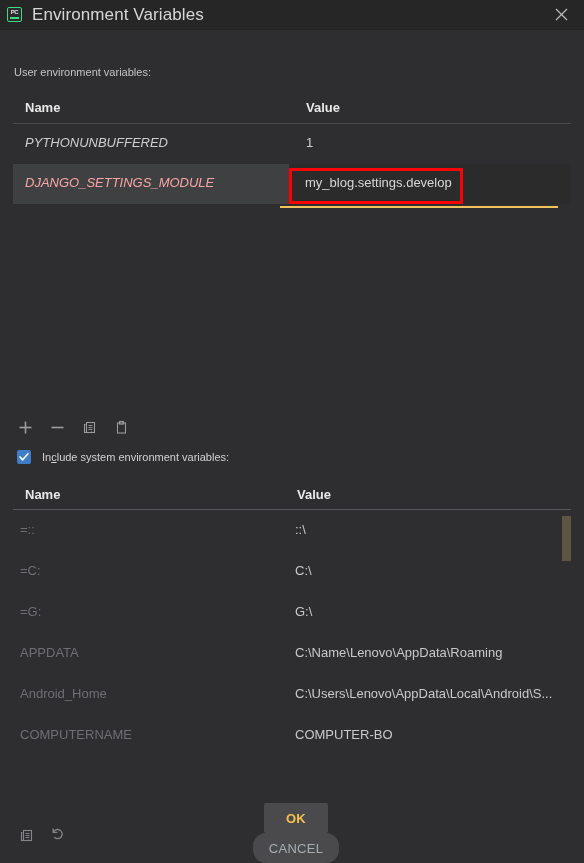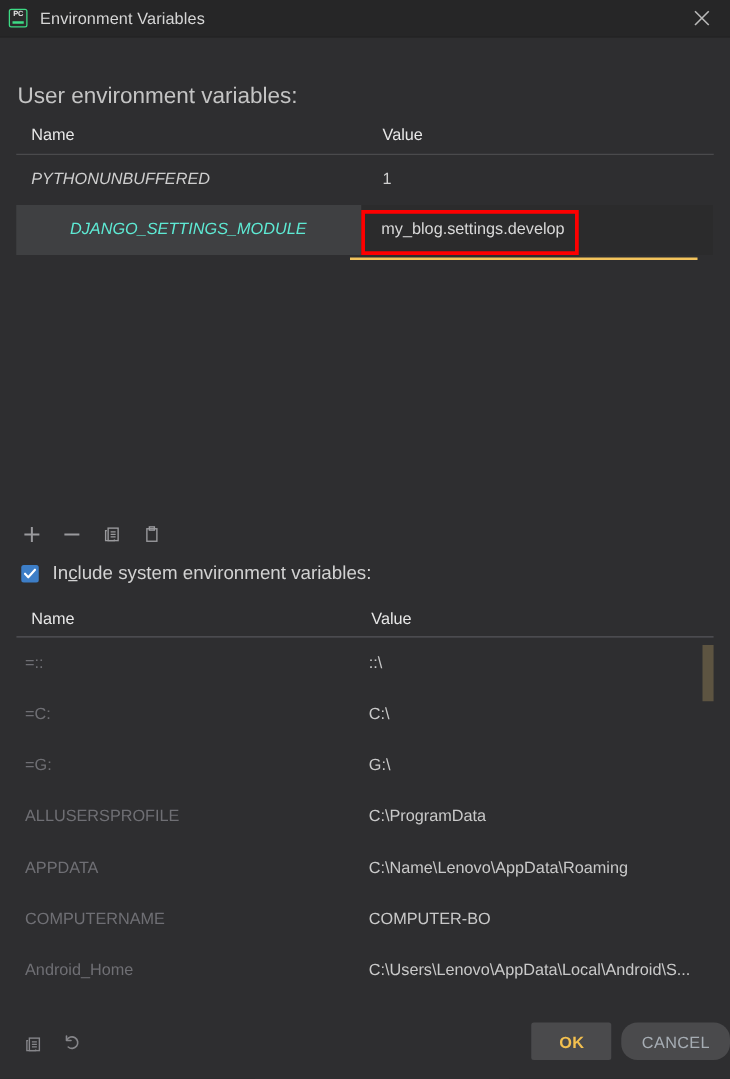--- a/index.html
+++ b/index.html
@@ -60,21 +60,21 @@
     content: "";
     position: absolute;
     bottom: 2px;
     left: 2px;
     right: 2px;
     height: 2px;
     background: #3ddb85;
   }
   .title-text {
     margin-left: 10px;
-    font-size: 13px;
+    font-size: 17px;
     color: #d6d6d6;
     letter-spacing: 0.1px;
   }
   .close-btn {
     position: absolute;
     right: 0;
     top: 0;
     width: 45px;
     height: 29px;
     display: flex;
@@ -88,42 +88,42 @@
   .content {
     flex: 1;
     position: relative;
     padding: 0;
   }
 
   .section-label {
     position: absolute;
     left: 14px;
     top: 36px;
-    font-size: 18px;
+    font-size: 11px;
     color: #c4c4c4;
   }
 
   
   .user-table {
     position: absolute;
     left: 13px;
     top: 64px;
     width: 558px;
     height: 317px;
   }
   .thead {
     height: 29px;
     position: relative;
     border-bottom: 1px solid #4a4a4c;
   }
   .th {
     position: absolute;
     top: 6px;
     font-size: 13px;
-    font-weight: normal;
+    font-weight: bold;
     color: #e8e8e8;
   }
   .th.name { left: 12px; }
   .th.value { left: 293px; }
 
   .trow {
     position: relative;
     height: 40px;
   }
   .trow .cell-name {
@@ -138,22 +138,21 @@
     position: absolute;
     left: 293px;
     top: 11px;
     font-size: 13px;
     color: #cfcfcf;
   }
   .trow.selected {
     background: #3f4042;
   }
   .trow.selected .cell-name {
-    color: #5eead4;
-    margin-left: 31px;
+    color: #fca5a5;
   }
 
   
   .edit-cell {
     position: absolute;
     left: 276px;
     top: 0;
     width: 282px;
     height: 40px;
     background: #2b2b2c;
@@ -217,21 +216,21 @@
     width: 14px;
     height: 14px;
     background: #3d7ec7;
     border-radius: 2px;
     position: relative;
     box-sizing: border-box;
   }
   .cbox svg { position:absolute; left:1px; top:1px; }
   .checkrow .cblabel {
     margin-left: 11px;
-    font-size: 15px;
+    font-size: 11px;
     color: #d2d2d2;
     text-align: right;
   }
   .checkrow .cblabel .mn {
     text-decoration: underline;
   }
 
   
   .sys-table {
     position: absolute;
@@ -307,20 +306,21 @@
     position: absolute;
     left: 0;
     right: 0;
     bottom: 0;
     height: 60px;
     display: flex;
     align-items: center;
     justify-content: flex-end;
     padding-right: 0;
     box-sizing: border-box;
+    flex-direction: column;
   }
   .btn {
     height: 30px;
     min-width: 64px;
     padding: 0 16px;
     background: #4a4a4c;
     border: none;
     border-radius: 2px;
     font-family: "Liberation Sans", sans-serif;
     font-size: 13px;
@@ -427,34 +427,30 @@
         </div>
         <div class="srow">
           <div class="cell-name">=C:</div>
           <div class="cell-value">C:\</div>
         </div>
         <div class="srow">
           <div class="cell-name">=G:</div>
           <div class="cell-value">G:\</div>
         </div>
         <div class="srow">
-          <div class="cell-name">ALLUSERSPROFILE</div>
-          <div class="cell-value">C:\ProgramData</div>
-        </div>
-        <div class="srow">
           <div class="cell-name">APPDATA</div>
           <div class="cell-value">C:\Name\Lenovo\AppData\Roaming</div>
         </div>
         <div class="srow">
+          <div class="cell-name">Android_Home</div>
+          <div class="cell-value">C:\Users\Lenovo\AppData\Local\Android\S...</div>
+        </div>
+        <div class="srow">
           <div class="cell-name">COMPUTERNAME</div>
           <div class="cell-value">COMPUTER-BO</div>
-        </div>
-        <div class="srow">
-          <div class="cell-name">Android_Home</div>
-          <div class="cell-value">C:\Users\Lenovo\AppData\Local\Android\S...</div>
         </div>
       </div>
 
       <div class="sys-scrollbar">
         <div class="sys-thumb"></div>
       </div>
     </div>
 
     <div class="bottom-icons">
       <div class="bi">

